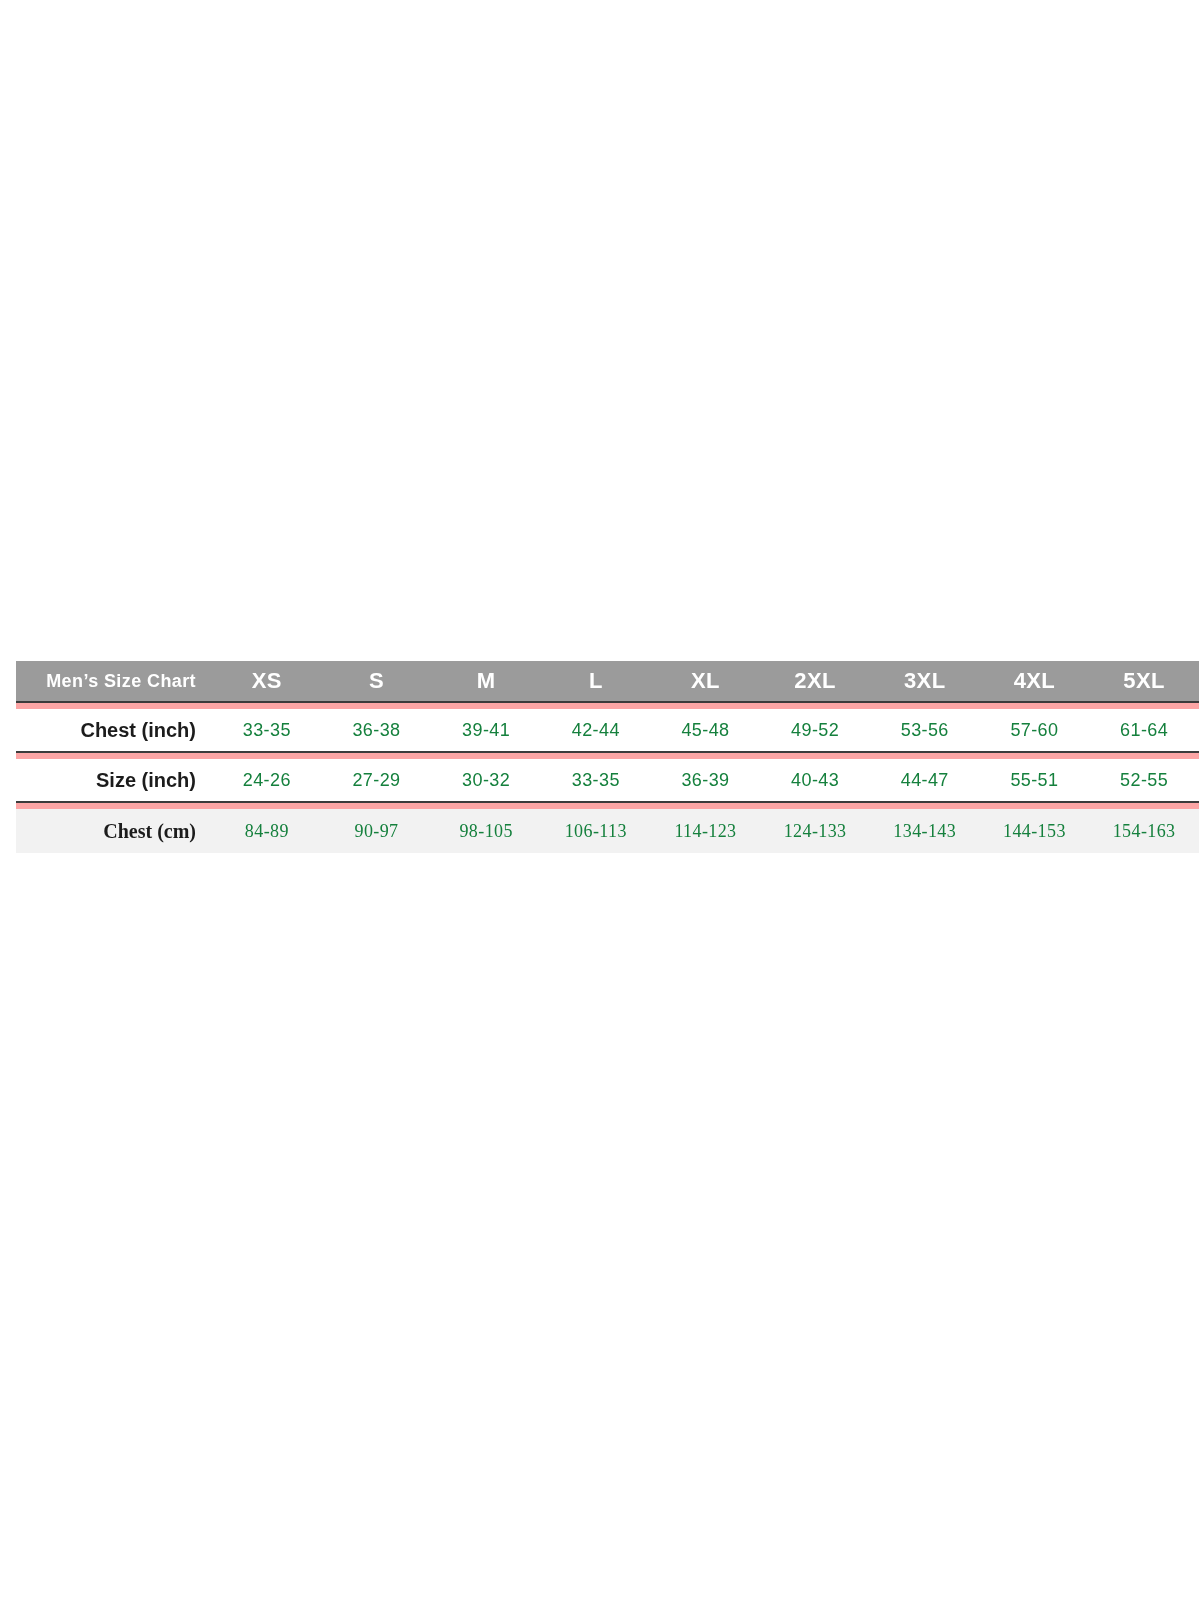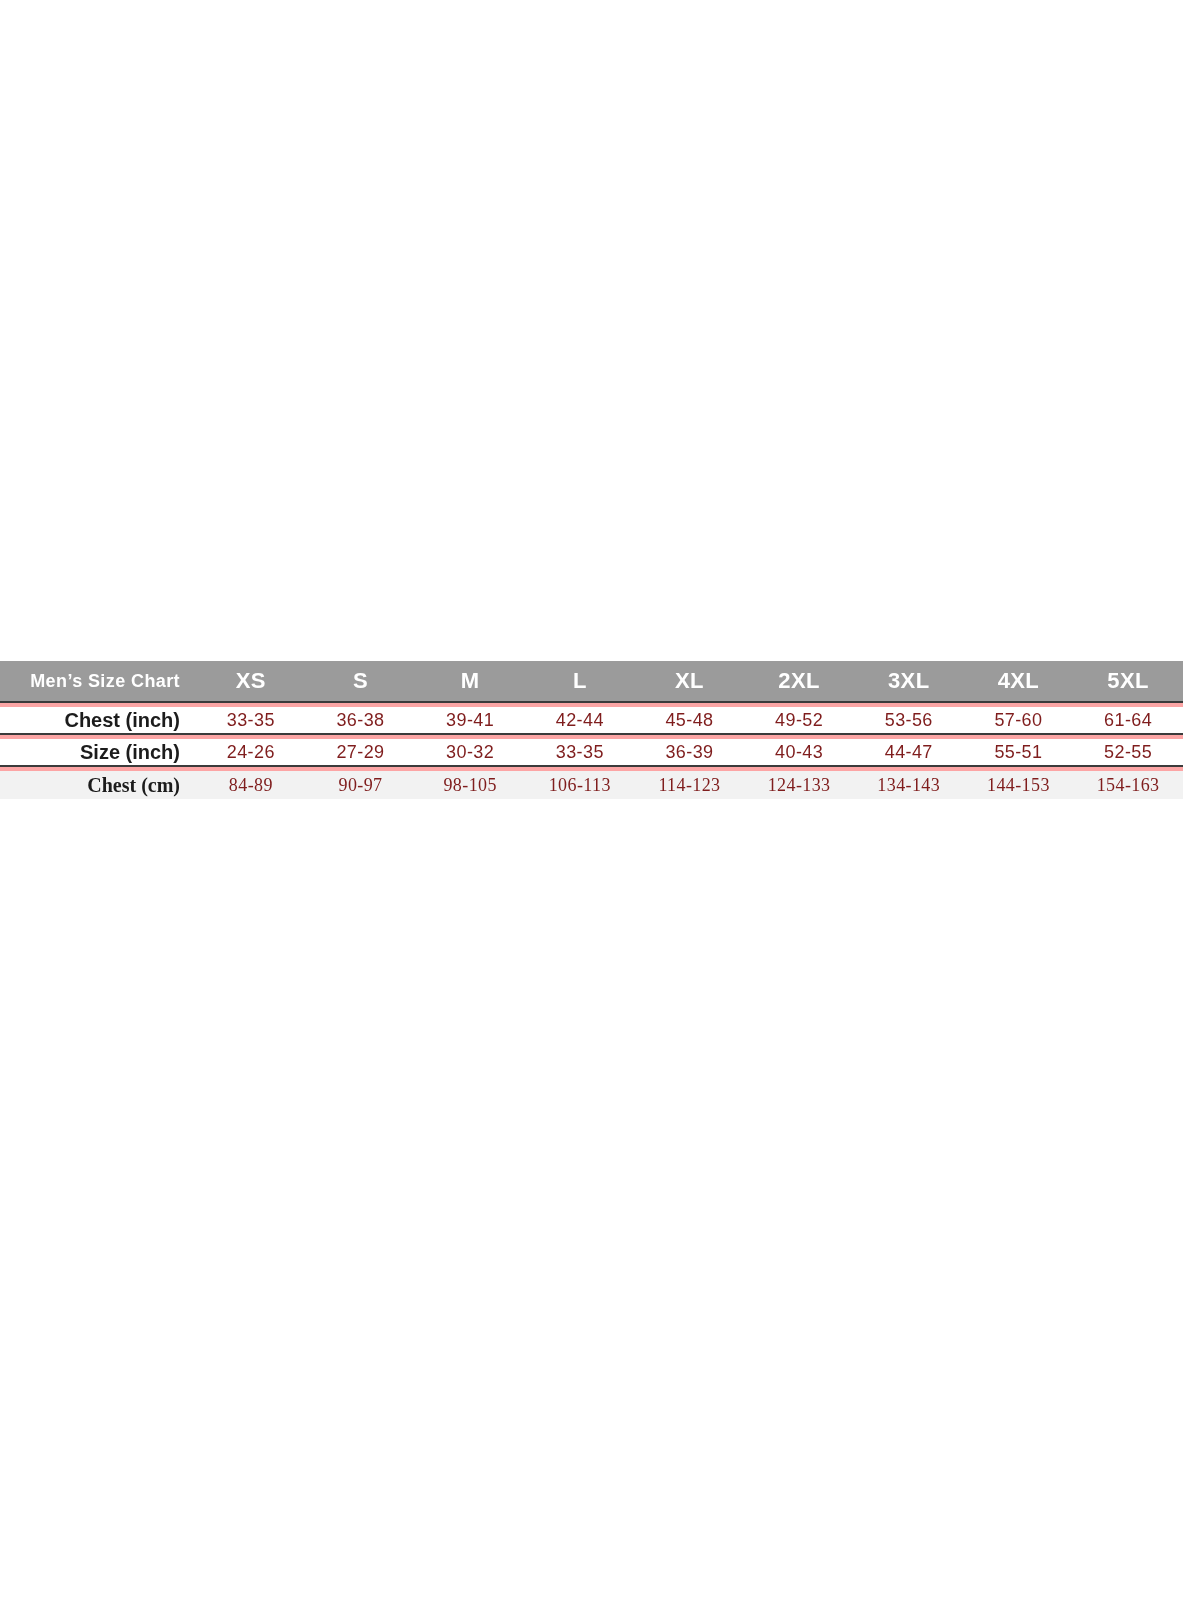--- a/index.html
+++ b/index.html
@@ -6,21 +6,21 @@
   html, body {
     width: 1200px;
     height: 1600px;
     background: #ffffff;
     font-family: "Liberation Sans", "DejaVu Sans", sans-serif;
     position: relative;
   }
   .chart-wrap {
     position: absolute;
     top: 661px;
-    left: 0;
+    left: 16px;
     width: 1183px;
   }
   table.size-chart {
     width: 100%;
     border-collapse: separate;
     border-spacing: 0;
     table-layout: fixed;
   }
   
   thead th {
@@ -35,41 +35,41 @@
     overflow: hidden;
     white-space: nowrap;
   }
   thead th.label-col {
     text-align: right;
     padding-right: 16px;
     font-size: 18px;
   }
   
   tbody th, tbody td {
-    height: 32px;
-    border-top: 4px solid #fca5a5;
+    height: 50px;
+    border-top: 6px solid #fca5a5;
     border-bottom: 2px solid #3b3b3b;
     background: #ffffff;
     white-space: nowrap;
     overflow: hidden;
   }
   tbody tr:last-child th, tbody tr:last-child td {
     border-bottom: none;
   }
   tbody th {
     text-align: right;
     padding-right: 16px;
     font-weight: bold;
     font-size: 20px;
     color: #1c1c1c;
   }
   tbody td {
     text-align: center;
     font-size: 18px;
-    color: #7f1d1d;
+    color: #15803d;
     letter-spacing: 0.4px;
   }
   tbody tr.alt th, tbody tr.alt td {
     background: #f2f2f2;
     font-family: Liberation Serif, serif;
   }
 </style>
 </head>
 <body>
 

